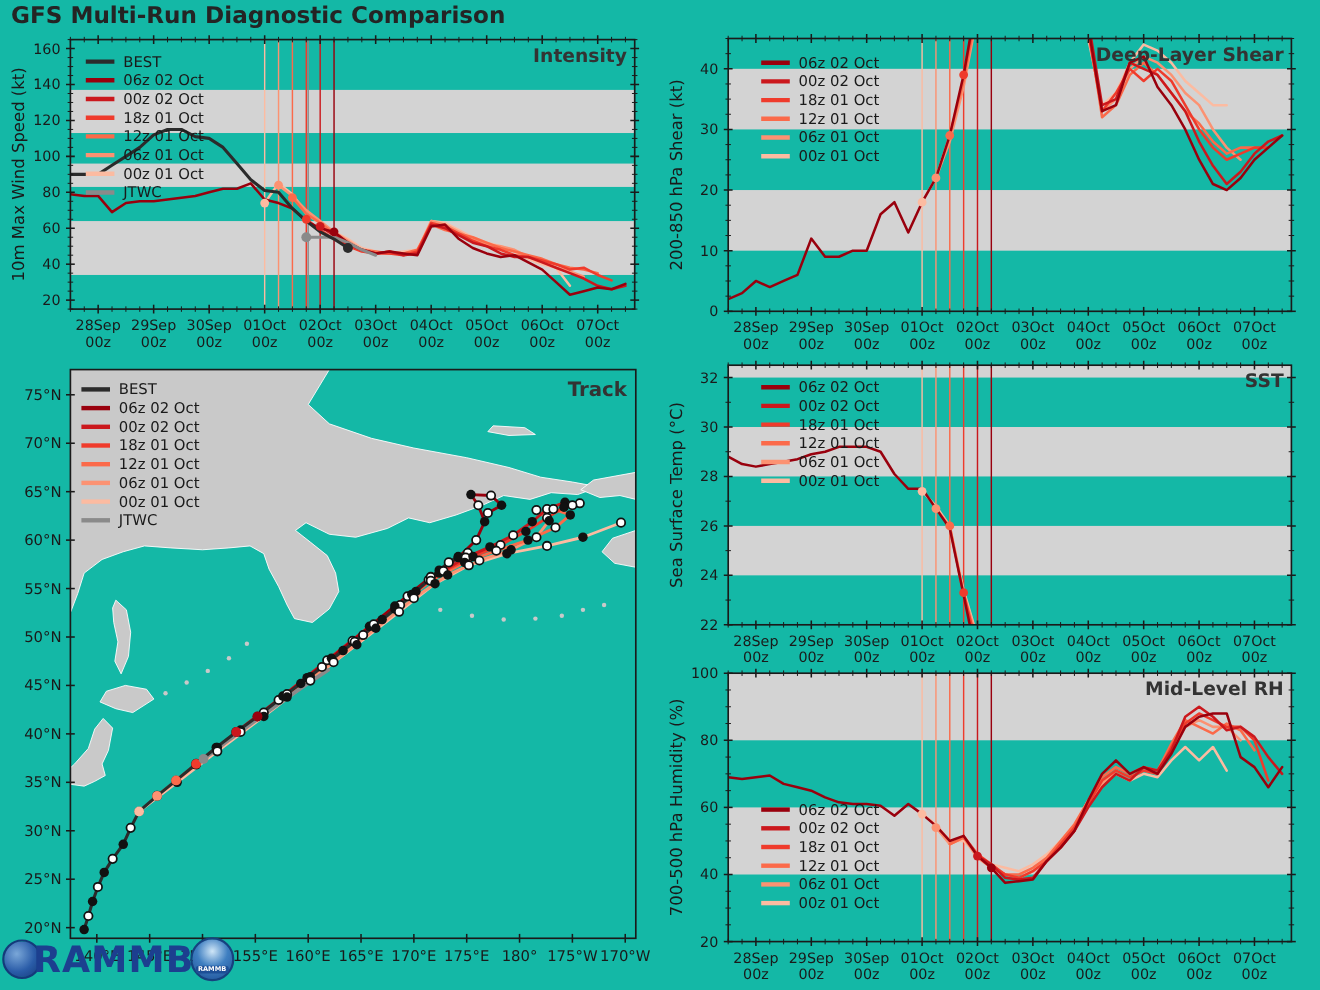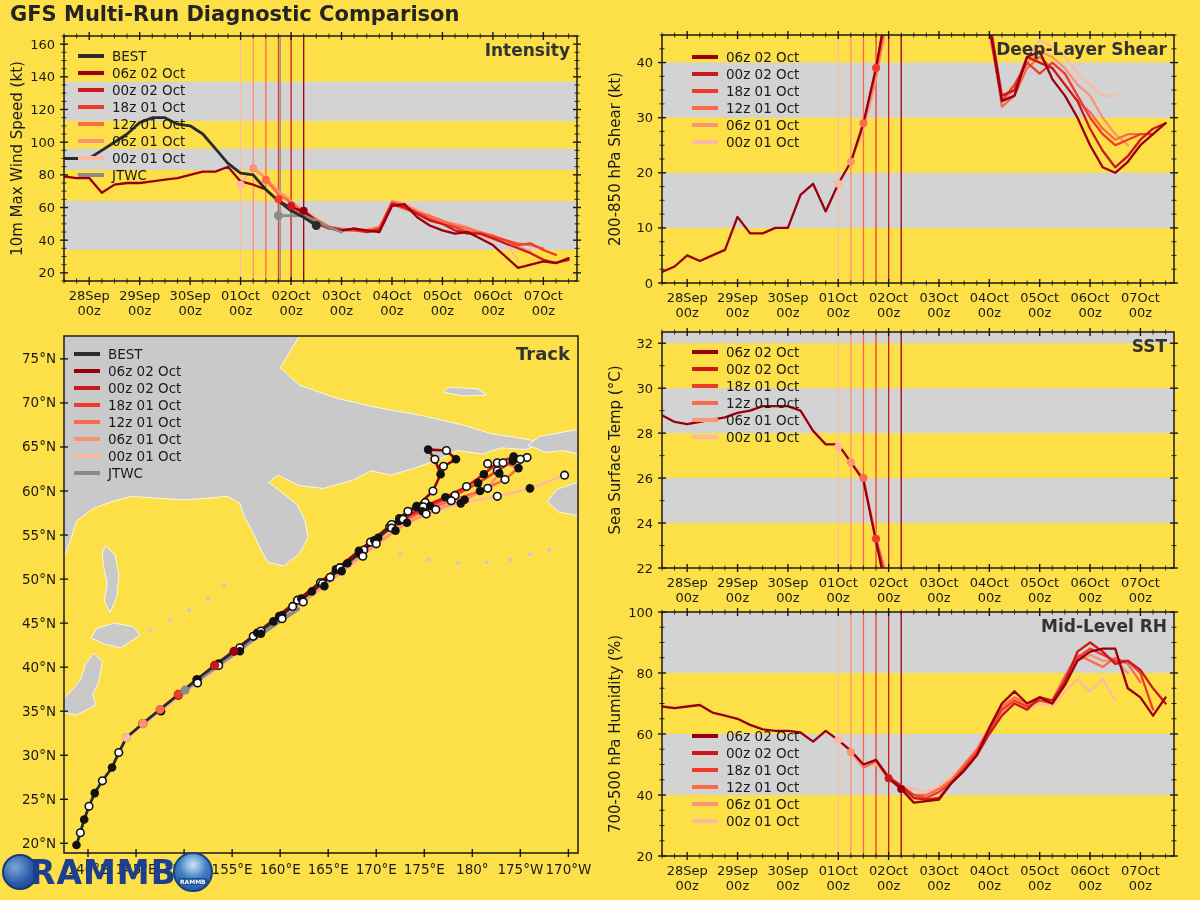--- a/index.html
+++ b/index.html
@@ -1,16 +1,16 @@
 <!DOCTYPE html>
 <html><head>
 <meta charset="utf-8">
 <style>
   html,body{margin:0;padding:0;background:#fff;}
-  .page{position:relative;width:1200px;height:900px;background:#fde047;overflow:hidden;
+  .page{position:relative;width:1200px;height:900px;background:#14b8a6;overflow:hidden;
         font-family:"DejaVu Sans","Liberation Sans",sans-serif;}
   .hdr{position:absolute;top:2px;font-size:21px;font-weight:bold;color:#242424;white-space:nowrap;}
   .hdr.left{left:10px;}
   .hdr.right{right:26px;}
   svg{position:absolute;display:block;}
   #c-intensity{left:0;top:25px;}
   #c-shear{left:600px;top:25px;}
   #c-sst{left:600px;top:320px;}
   #c-rh{left:600px;top:602px;}
   #c-track{left:0;top:320px;}

